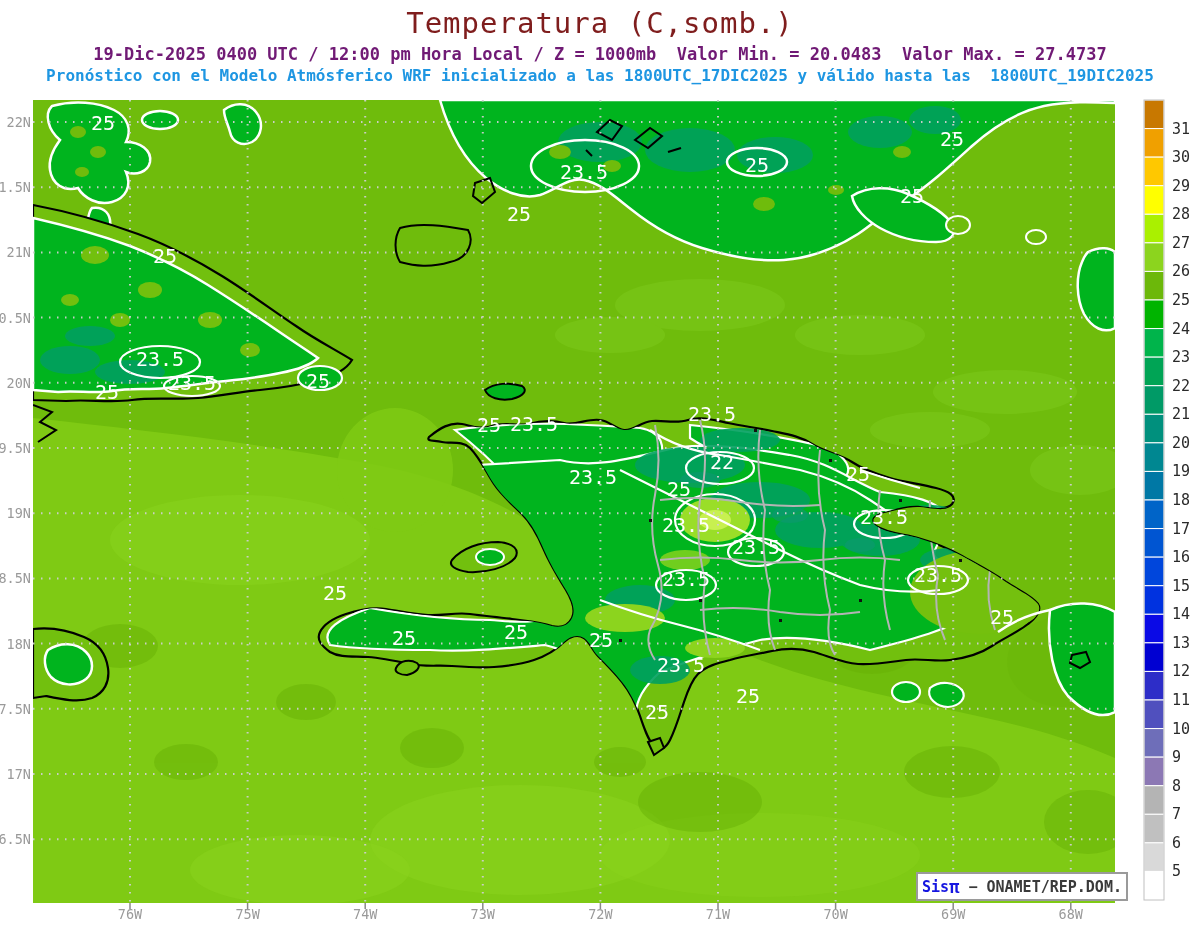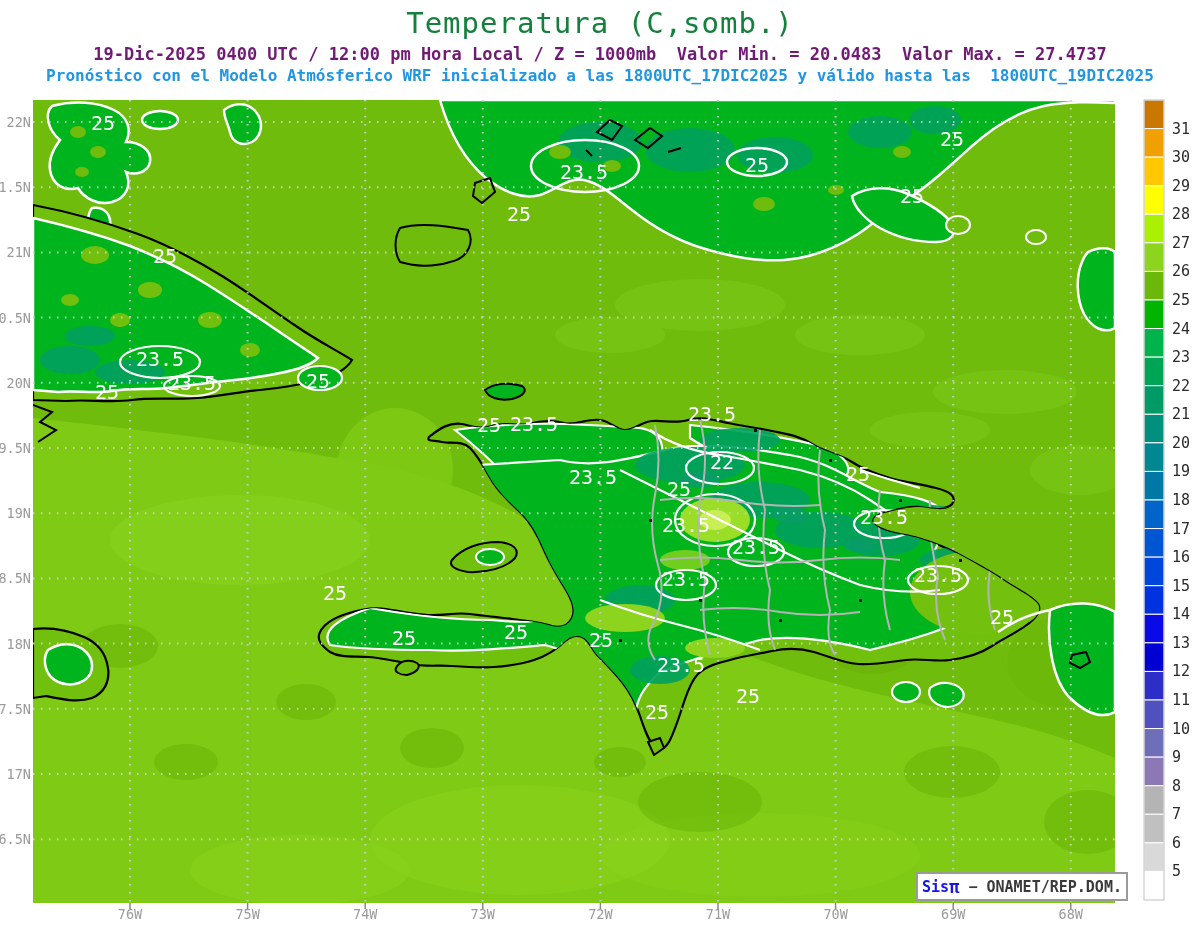--- a/index.html
+++ b/index.html
@@ -1,19 +1,19 @@
 <!DOCTYPE html>
 <html><head>
 <meta charset="utf-8">
 <style>
   html,body{margin:0;padding:0;background:#ffffff;}
   .stage{position:relative;width:1200px;height:927px;background:#fff;overflow:hidden;
          font-family:"DejaVu Sans Mono",monospace;}
   .hdr{position:absolute;left:0;width:1200px;text-align:center;white-space:pre;}
-  .title{top:6px;font-size:29px;color:#15803d;letter-spacing:1px;}
+  .title{top:6px;font-size:29px;color:#7f1d1d;letter-spacing:1px;}
   .sub1{top:44px;font-size:17px;color:#701a75;font-weight:bold;}
   .sub2{top:66px;font-size:16px;color:#1e96e2;font-weight:bold;}
   svg{position:absolute;left:0;top:0;}
   .brand{position:absolute;left:916px;top:872px;width:208px;height:25px;background:#fff;
          border:2px solid #9a9a9a;font-size:15px;font-weight:bold;color:#3a3a3a;
          display:flex;align-items:center;justify-content:center;white-space:pre;}
   .brand .logo{color:#1616e0;}
   .brand .pi{color:#1616e0;font-size:17px;}
 </style>
 </head>

